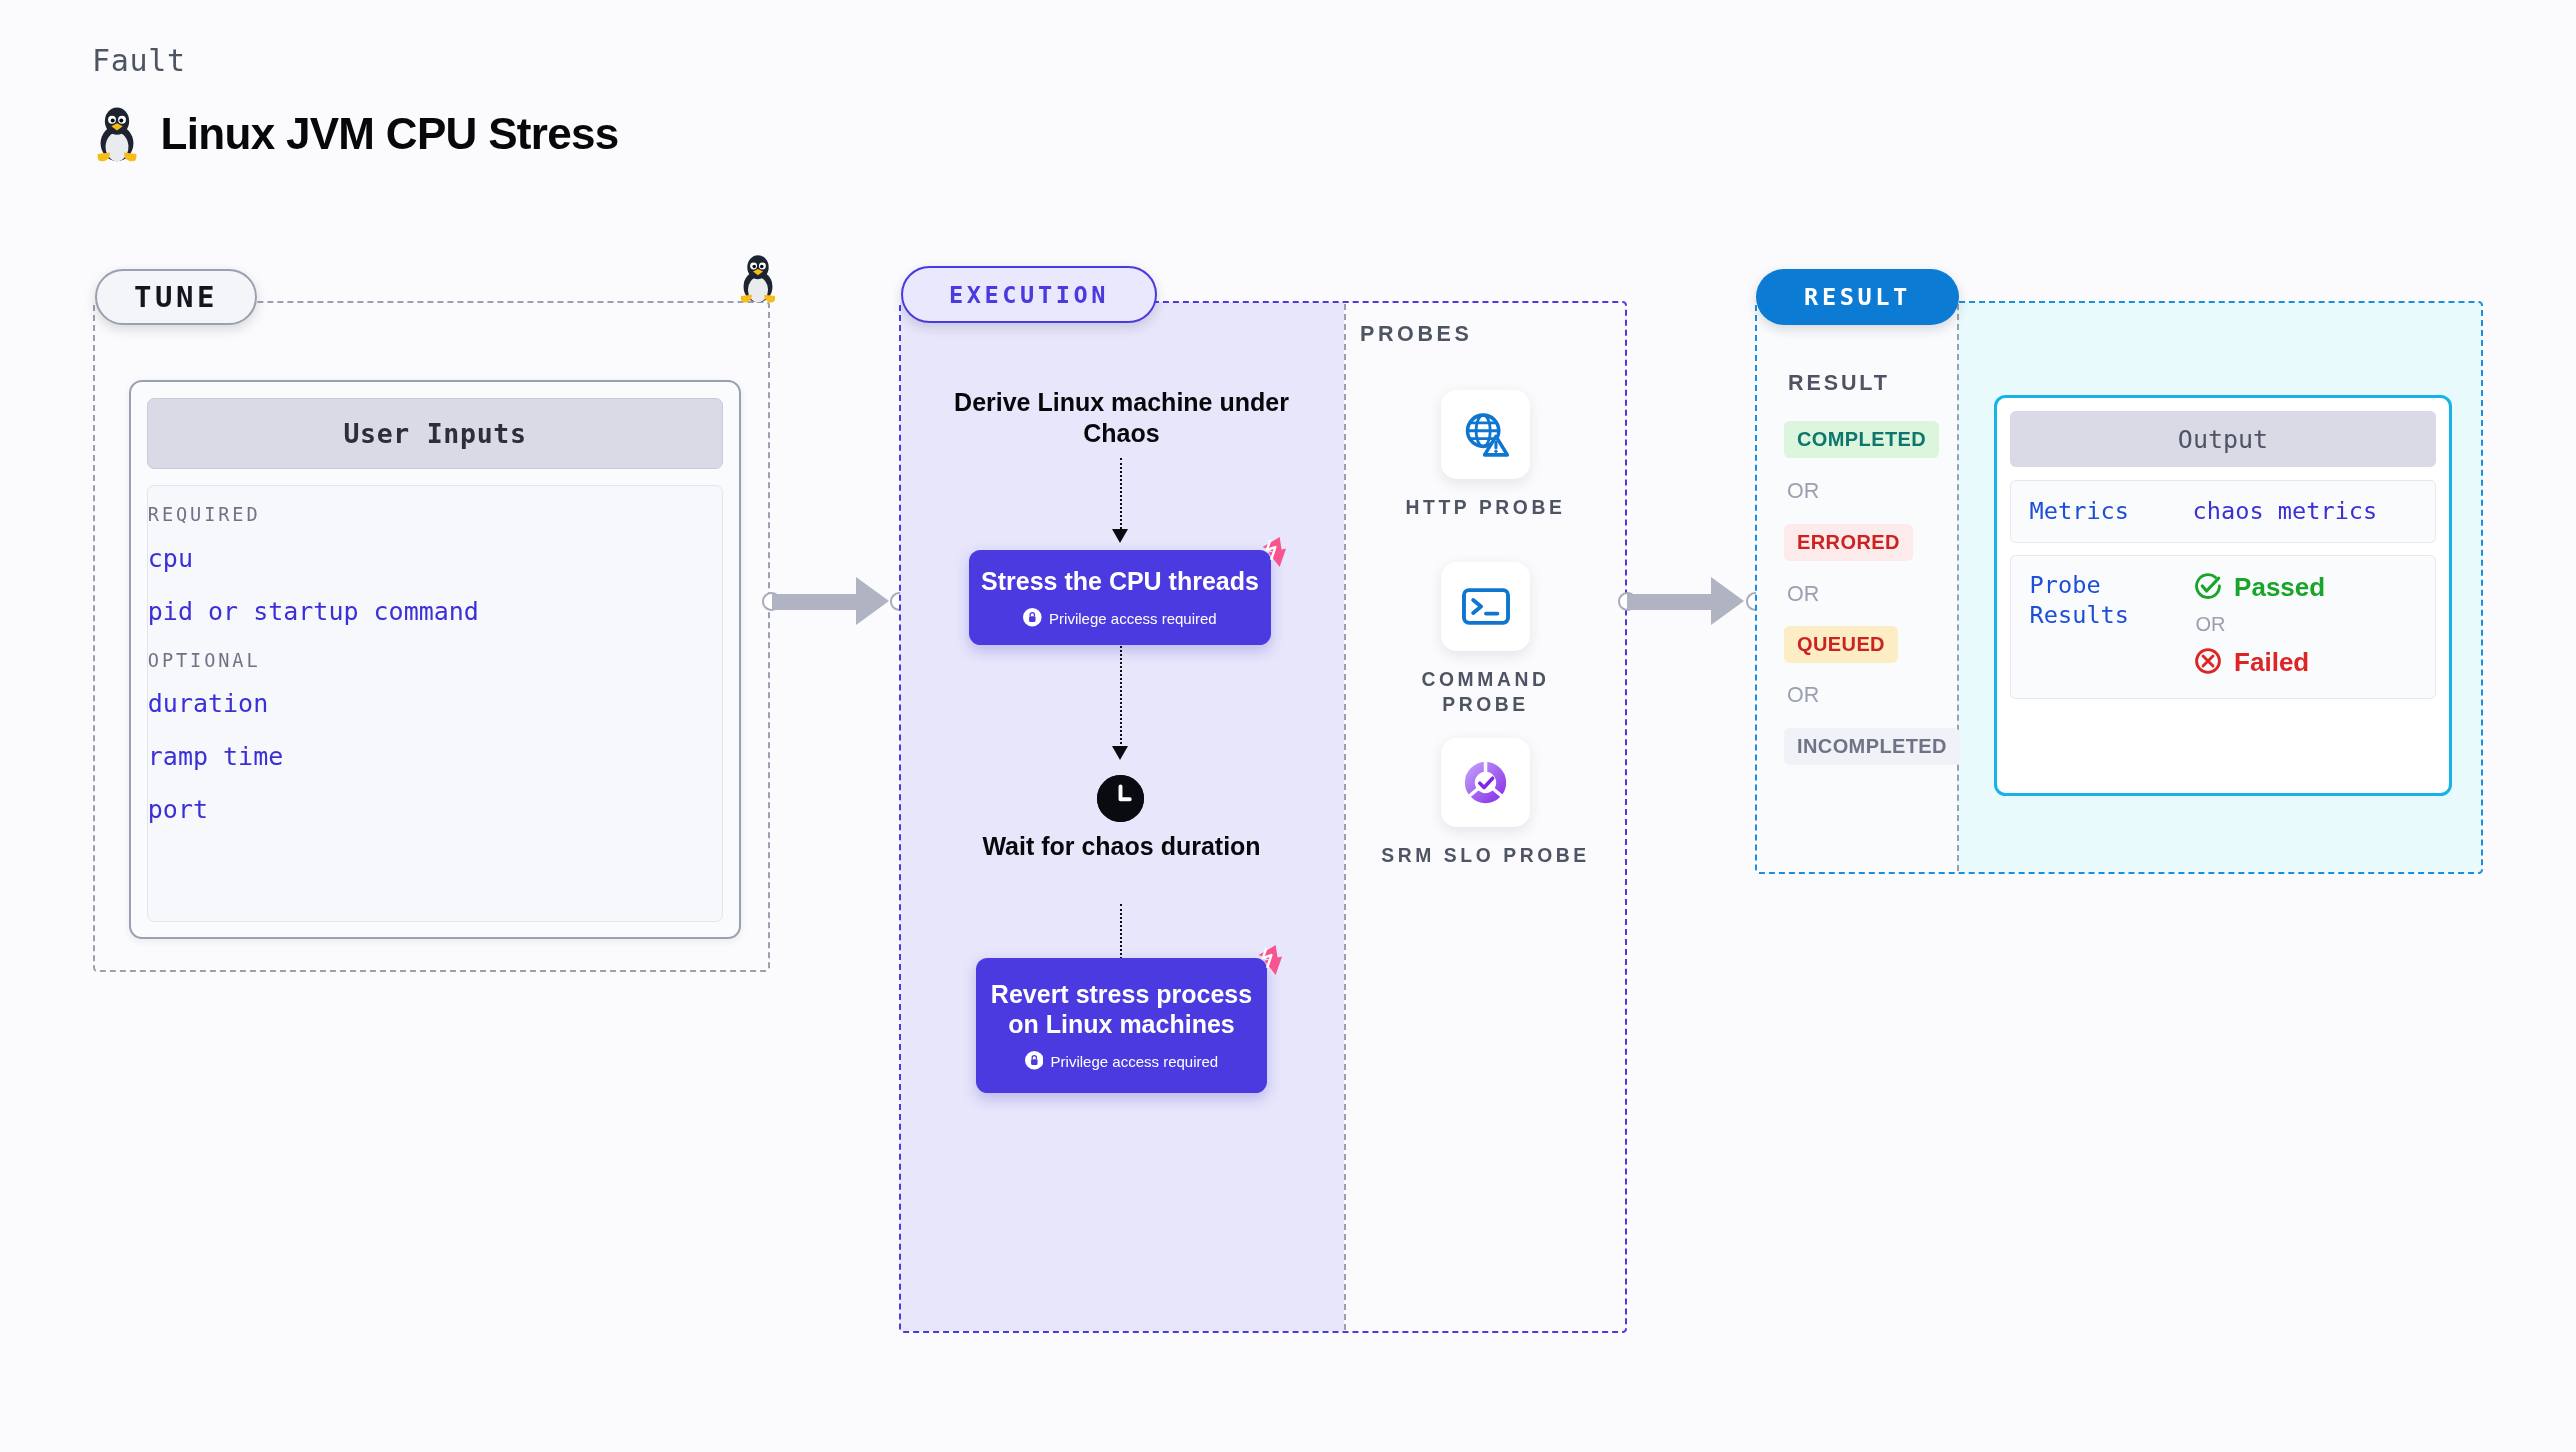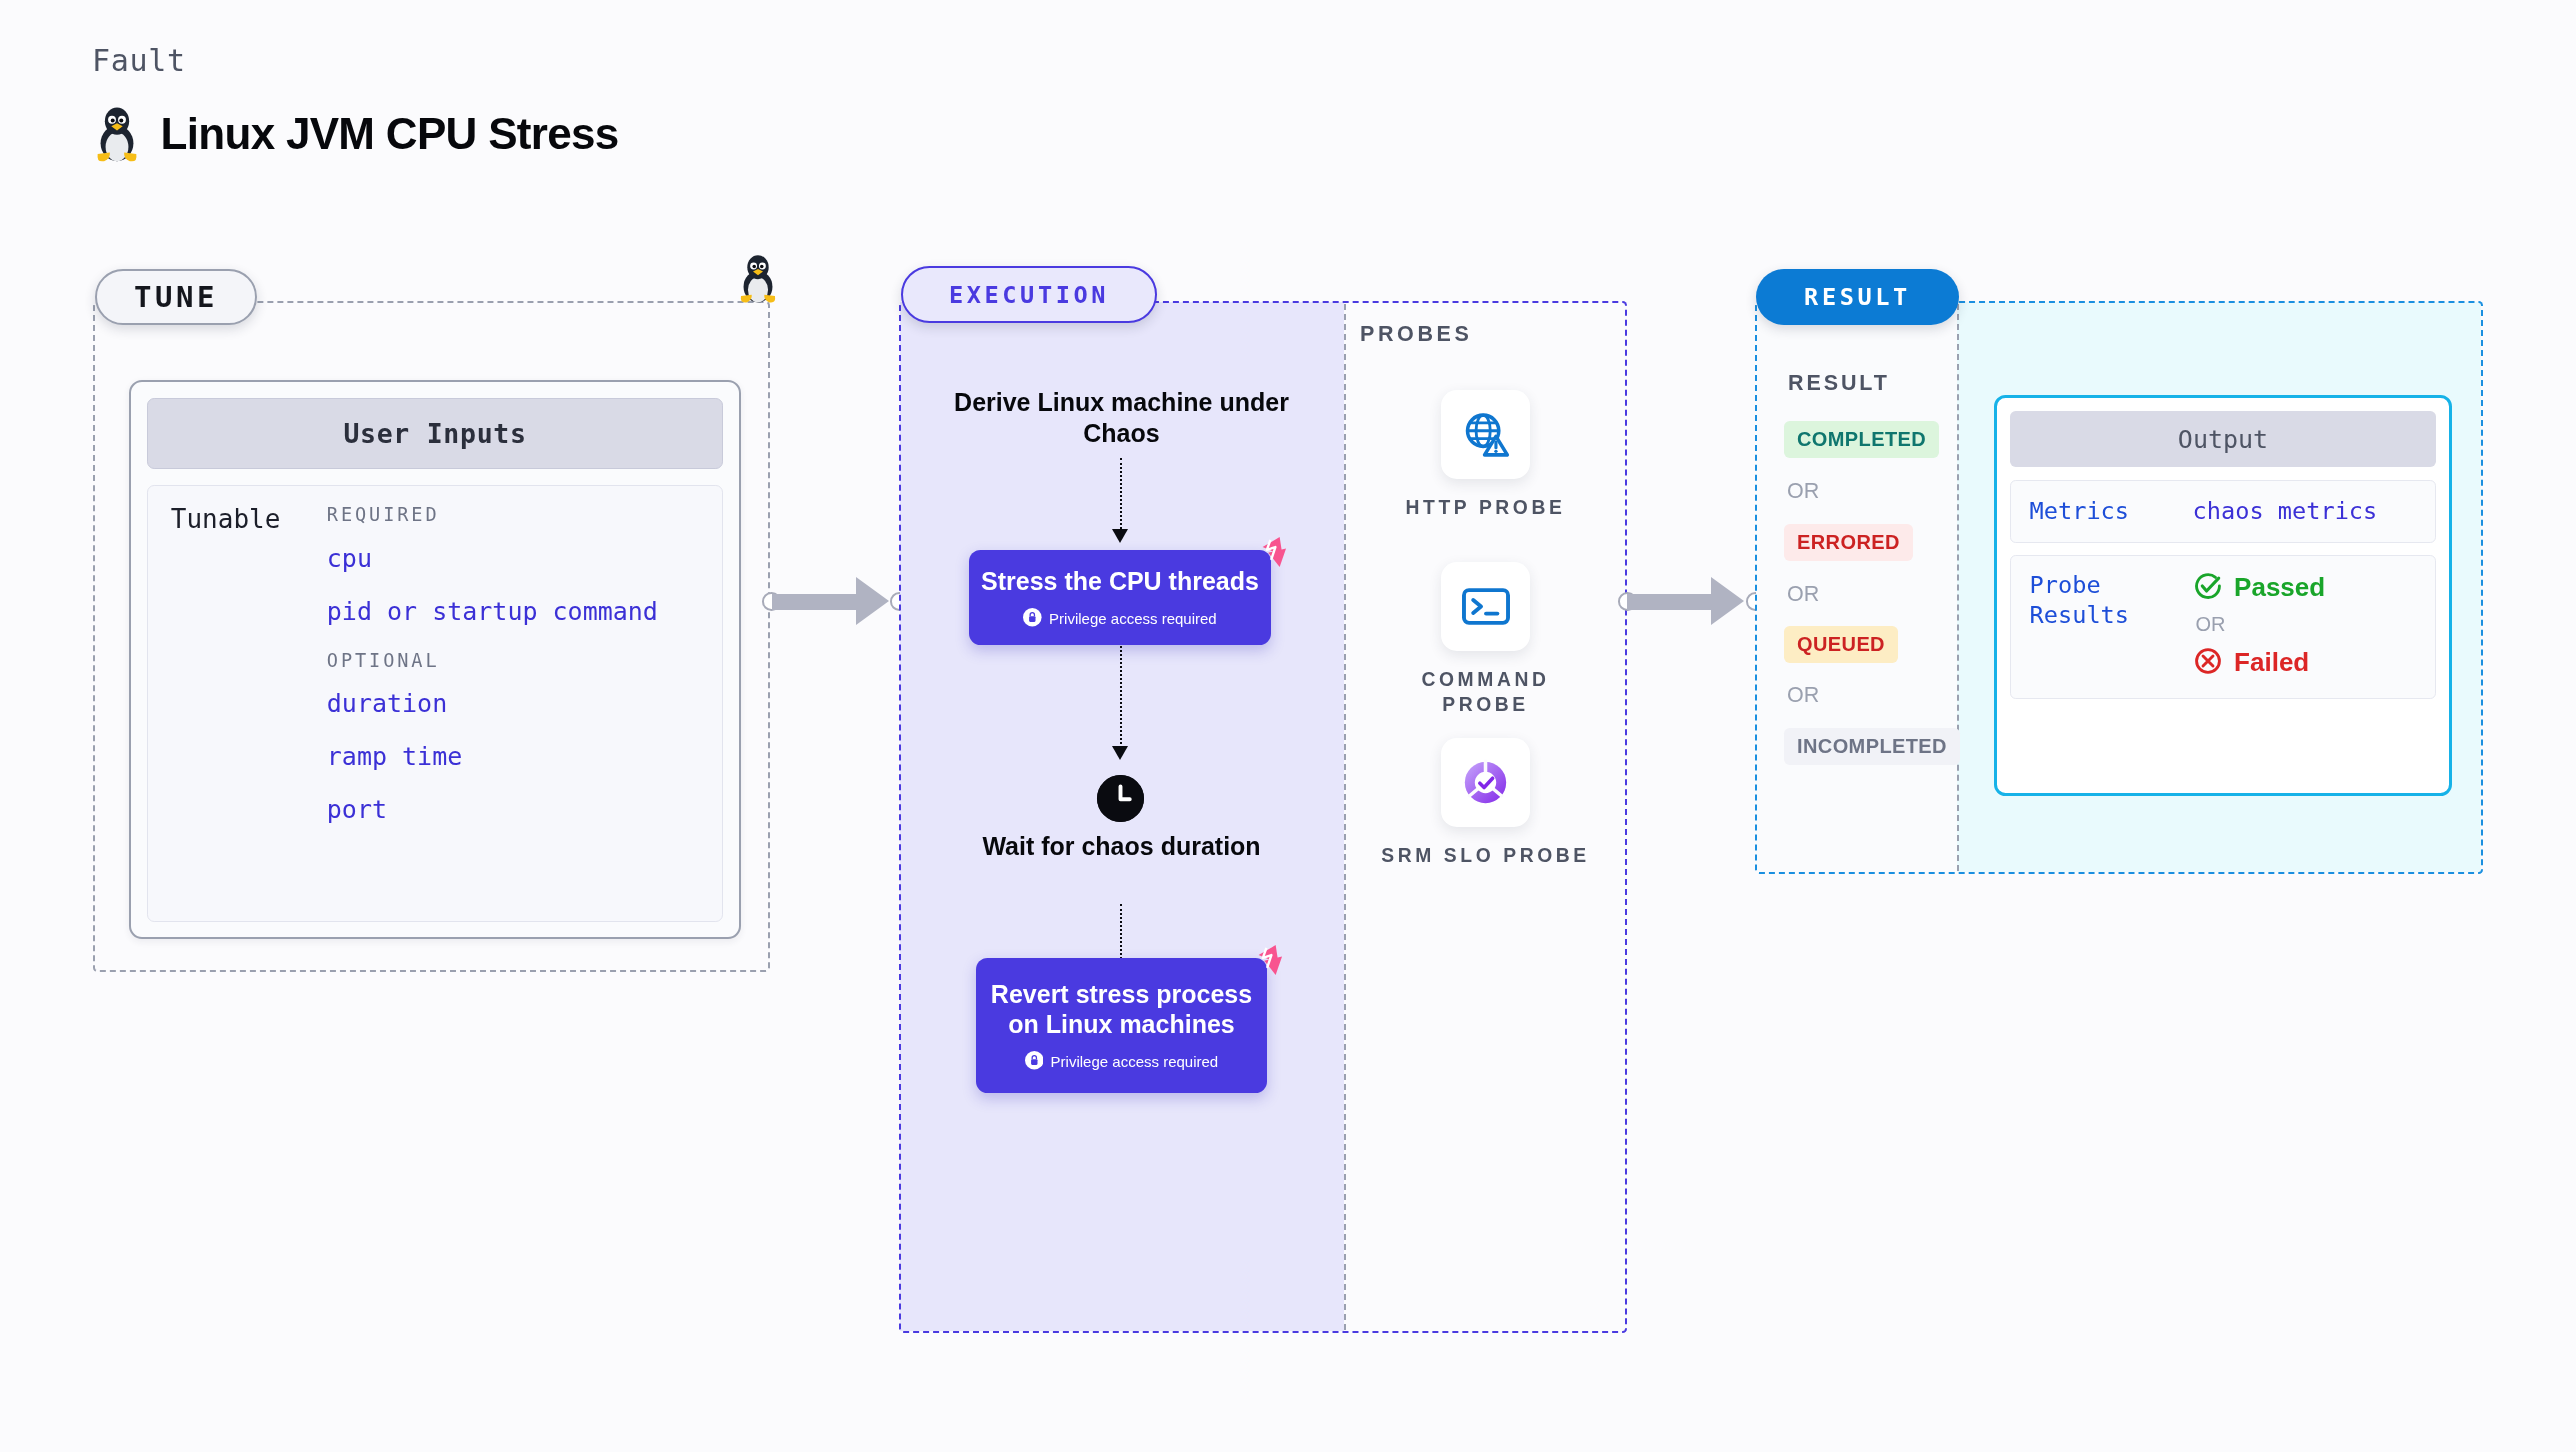--- a/index.html
+++ b/index.html
@@ -247,21 +247,20 @@
       <circle cx="41" cy="23" r="2.8" fill="#0a0b10"></circle>
     <path d="M27 31 L35 27 L43 31 L35 37 Z" fill="#f6bd17"></path>
     <path d="M8 70 Q6 82 17 80 Q26 77 25 68 Z" fill="#f6bd17"></path>
     <path d="M62 70 Q64 82 53 80 Q44 77 45 68 Z" fill="#f6bd17"></path>
   </svg>
 </div>
 
 <div id="tune-card">
   <div id="user-inputs-header">User Inputs</div>
   <div id="tunable-box">
-    <div id="tunable-label">Tunable</div>
     <div id="tunable-list">
       <div class="group-label">REQUIRED</div>
       <div class="param">cpu</div>
       <div class="param">pid or startup command</div>
       <div class="group-label">OPTIONAL</div>
       <div class="param">duration</div>
       <div class="param">ramp time</div>
       <div class="param">port</div>
     </div>
   </div>

